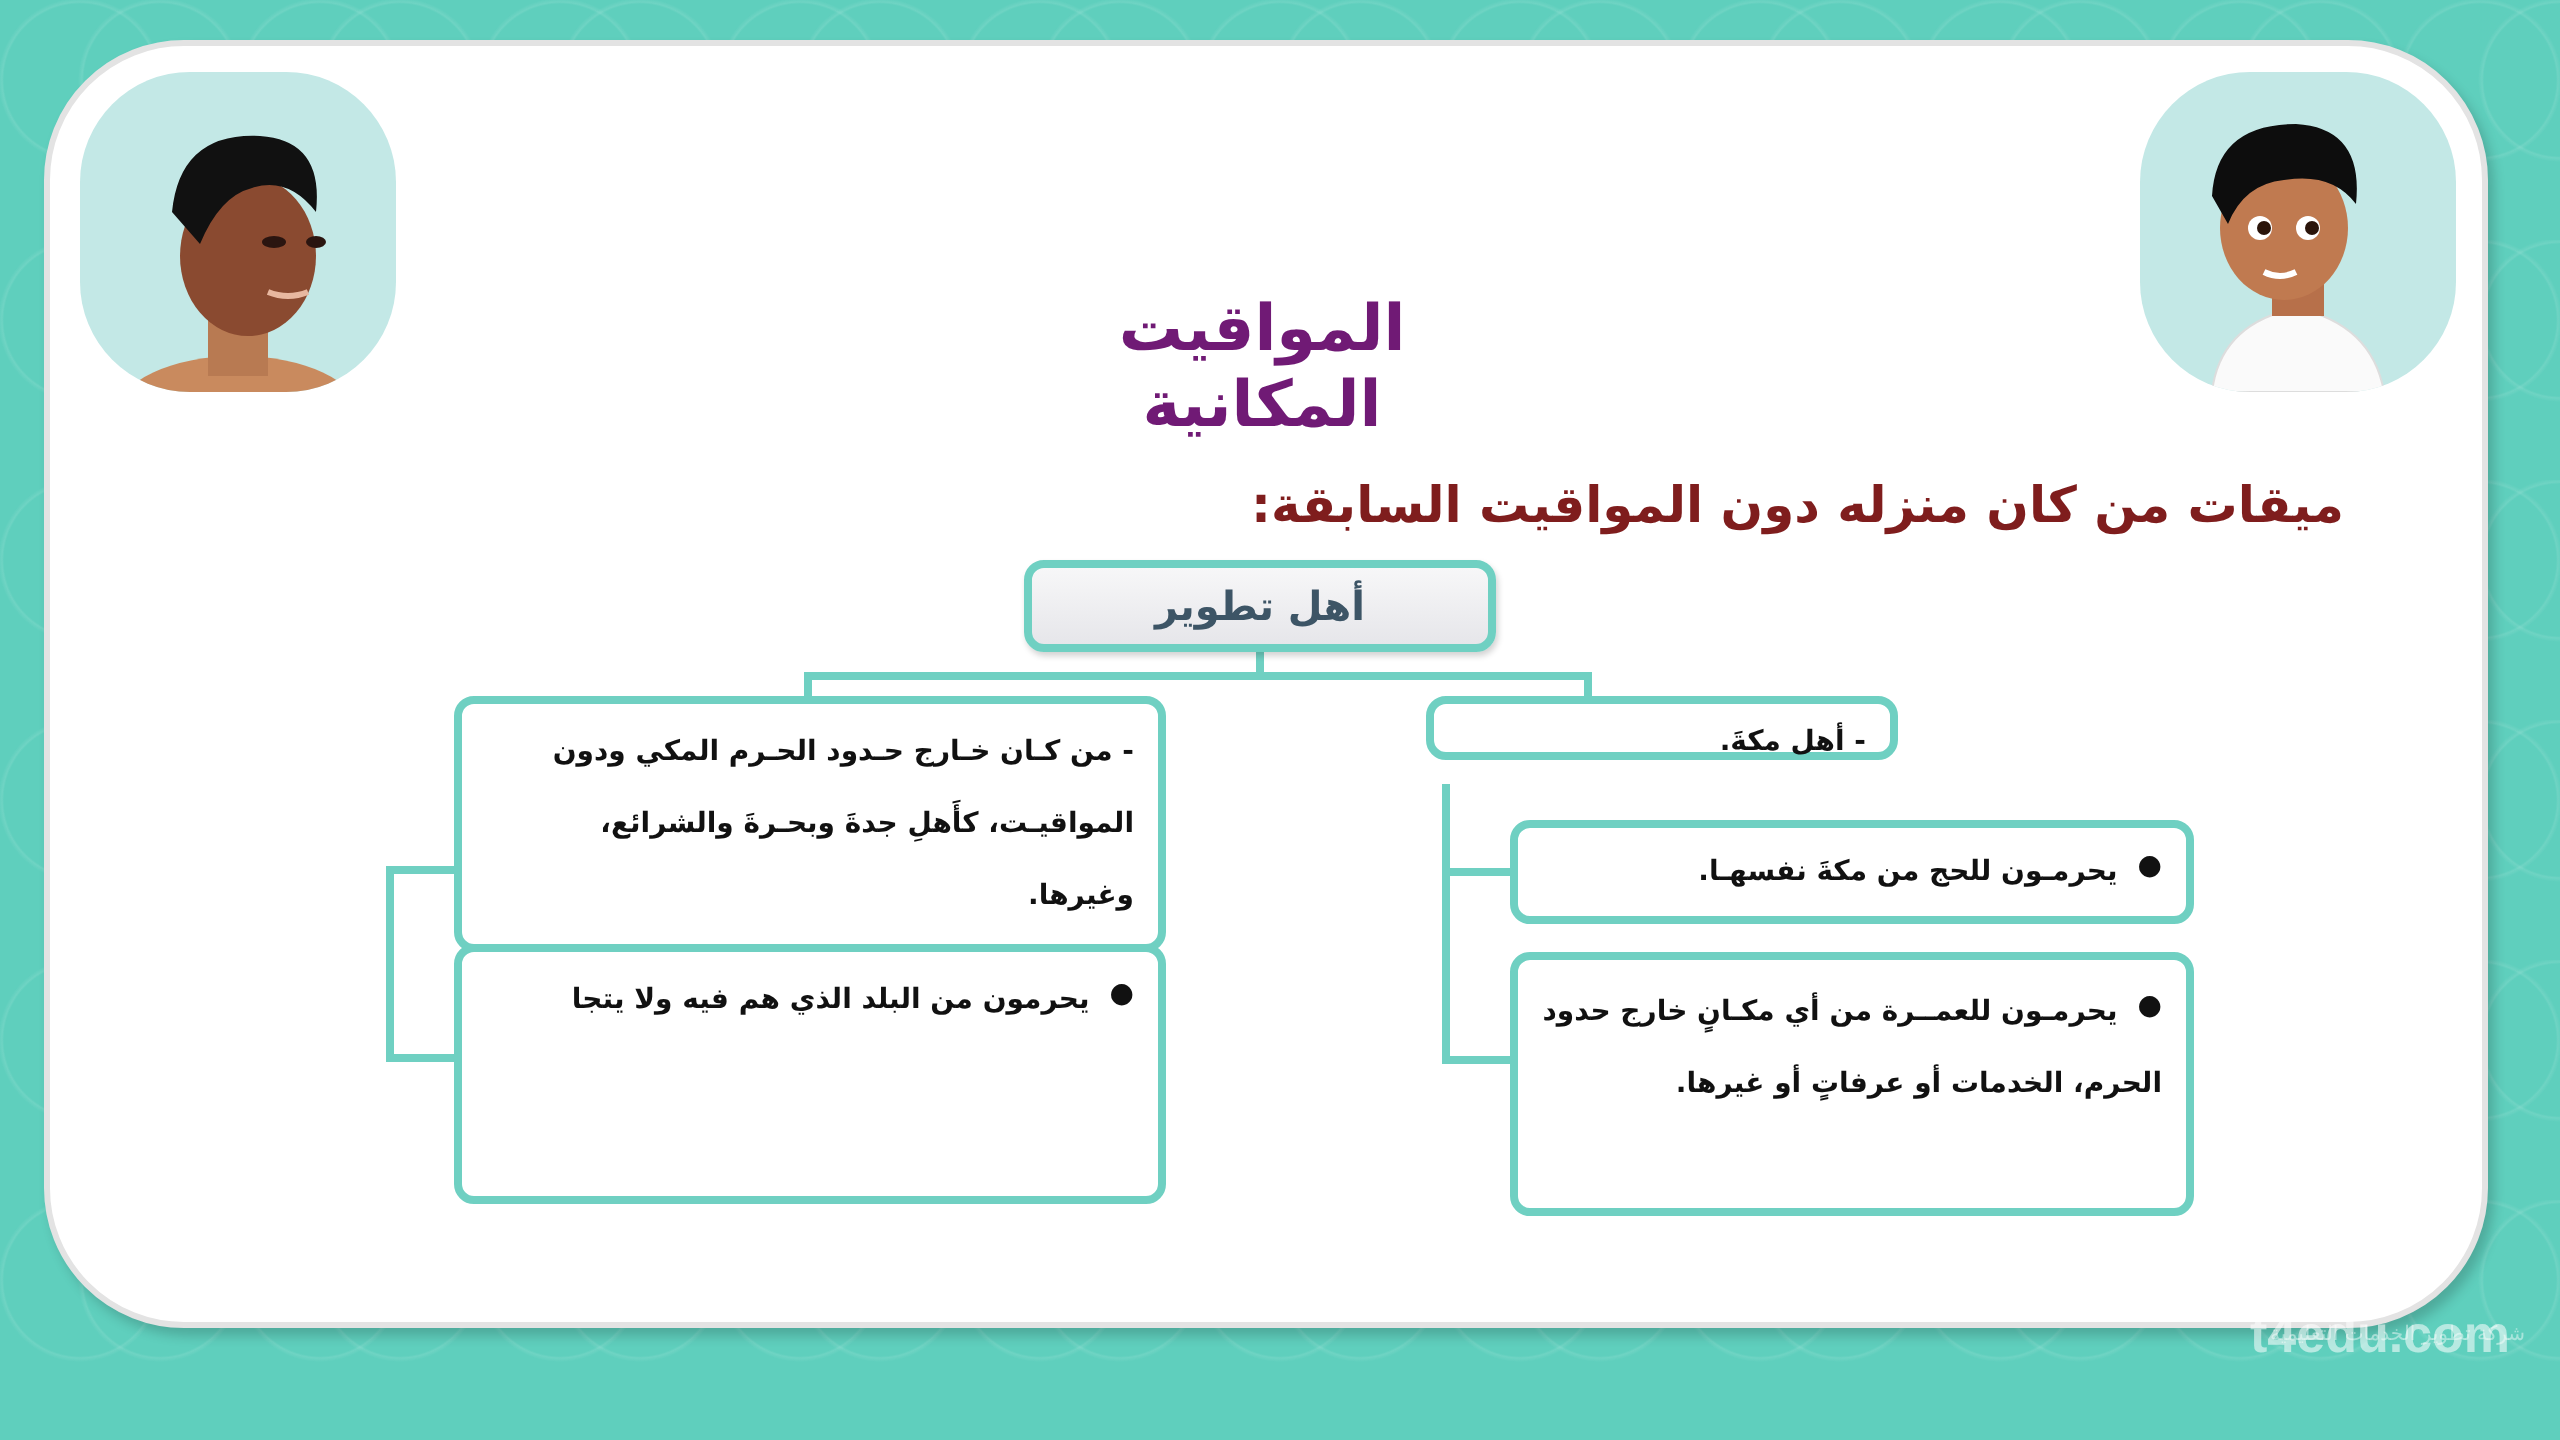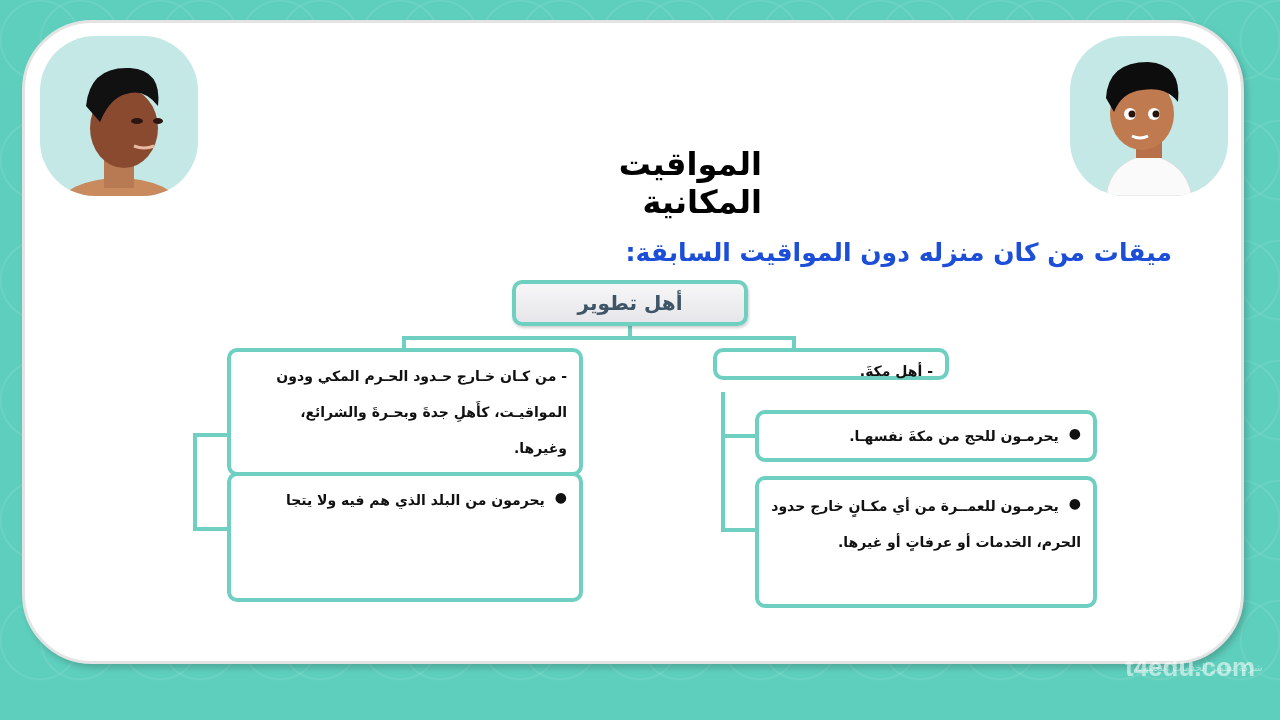--- a/index.html
+++ b/index.html
@@ -32,30 +32,30 @@
       border-radius: 55px;
       overflow: hidden;
     }
     .avatar.left { left: 40px; top: 36px; }
     .avatar.right { left: 1070px; top: 36px; }
     .avatar svg { width: 100%; height: 100%; display: block; }
 
     .title {
       position: absolute;
       left: 500px; top: 145px; width: 262px;
-      text-align: right;
-      color: #000000;
+      text-align: center;
+      color: #701a75;
       font-size: 32px;
       font-weight: bold;
       direction: rtl;
     }
     .subtitle {
       position: absolute;
       right: 108px; top: 238px;
-      color: #1d4ed8;
+      color: #7f1d1d;
       font-size: 25px;
       font-weight: bold;
       direction: rtl;
       white-space: nowrap;
     }
     .box {
       position: absolute;
       border: 4px solid #6fd0c2;
       border-radius: 10px;
       background: #fff;

